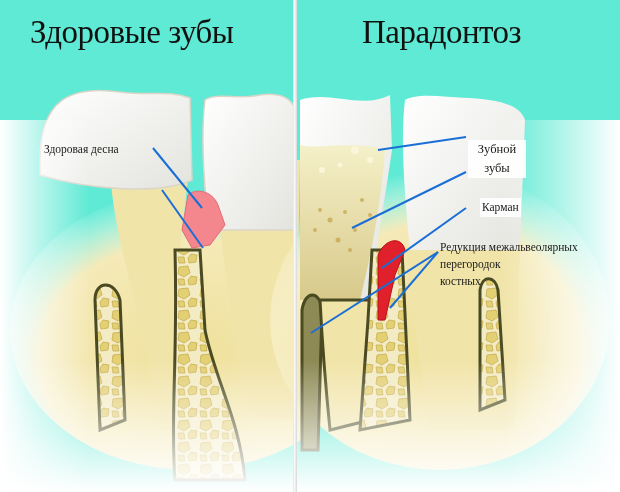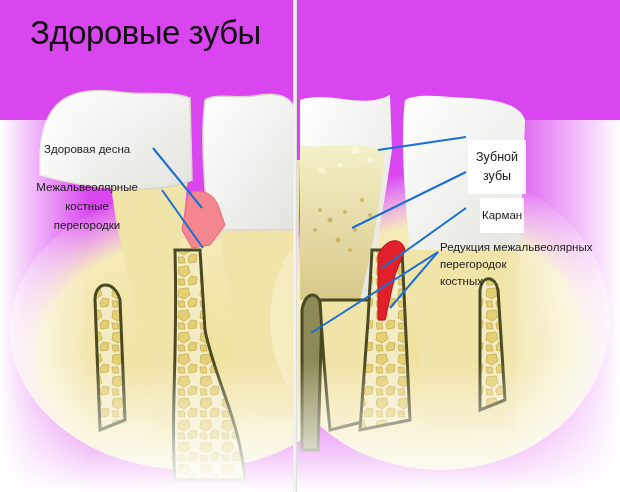--- a/index.html
+++ b/index.html
@@ -1,20 +1,20 @@
 <!DOCTYPE html>
 <html><head>
 <meta charset="utf-8">
 <style>
   html, body { margin: 0; padding: 0; background: #ffffff; }
-  #root { position: relative; width: 620px; height: 492px; overflow: hidden; background: #d946ef; font-family: Liberation Sans, sans-serif; }
+  #root { position: relative; width: 620px; height: 492px; overflow: hidden; background: #5eead4; font-family: Liberation Serif, serif; }
   .title { position: absolute; top: 14px; font-size: 33px; color: #111; letter-spacing: -0.5px; }
   .divider { position: absolute; left: 293px; top: 0; width: 4px; height: 492px; background: linear-gradient(to right, #e3e3e3, #fafafa 40%, #d6d6d6); }
   .label { position: absolute; font-size: 11.5px; color: #1a1a1a; line-height: 19px; text-align: center; white-space: nowrap; }
-  .label.bg { background: rgba(255,255,255,0.9); padding: 8px 2px; }
+  .label.bg { background: rgba(255,255,255,0.9); padding: 0 2px; }
   svg.art { position: absolute; left: 0; top: 0; }
 </style>
 </head>
 <body>
 
 <div id="root">
 
   <svg class="art" width="620" height="492" viewBox="0 0 620 492">
     <defs>
       <radialGradient id="bone-glow" cx="50%" cy="60%" r="60%">
@@ -109,27 +109,23 @@
       <line x1="466" y1="172" x2="352" y2="228"></line>
       <line x1="466" y1="208" x2="382" y2="268"></line>
       <line x1="438" y1="252" x2="311" y2="333"></line>
       <line x1="438" y1="252" x2="390" y2="308"></line>
     </g>
   </svg>
 
   <div class="divider"></div>
 
   <div class="title" style="left:30px;">Здоровые зубы</div>
+  <div class="title" style="left:362px;">Парадонтоз</div>
 
   <div class="label" style="left:24px; top:140px;margin-left:20px;">Здоровая десна</div>
-  <div class="label" style="left:22px; top:178px; width:130px;">
-    <div>Межальвеолярные</div>
-    <div>костные</div>
-    <div>перегородки</div>
-  </div>
 
   <div class="label bg" style="left:468px; top:140px; width:54px; font-size:12.5px;">
     <div>Зубной</div>
     <div>зубы</div>
   </div>
   <div class="label bg" style="left:480px; top:198px;">Карман</div>
   <div class="label" style="left:440px; top:239px; text-align:left; line-height:17px;">
     <div>Редукция межальвеолярных</div>
     <div>перегородок</div>
     <div>костных</div>

